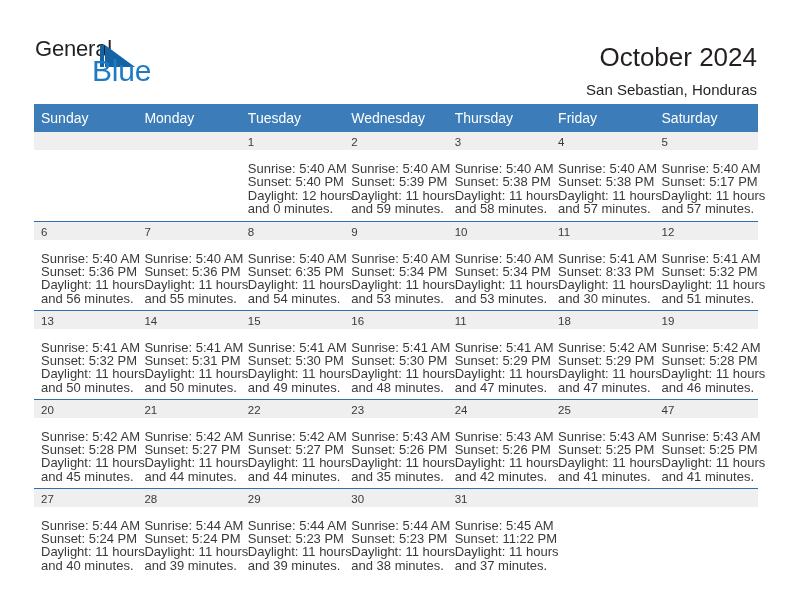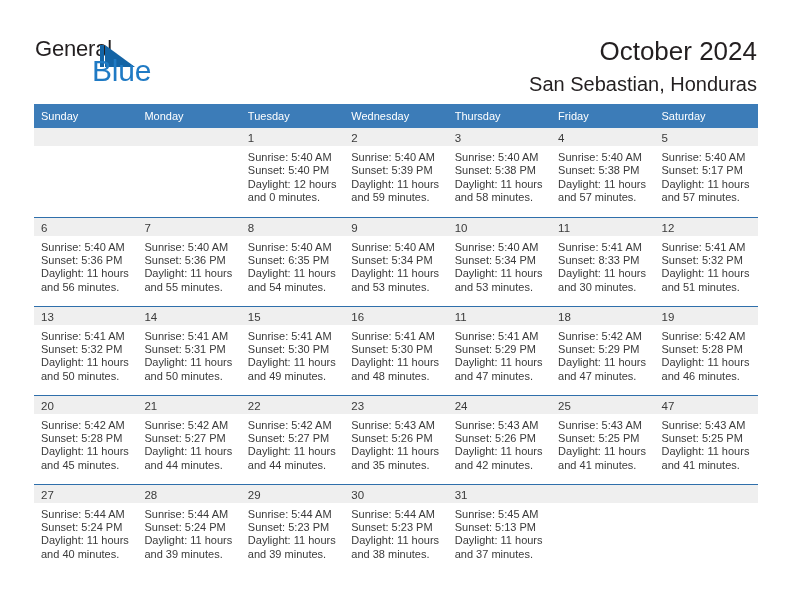--- a/index.html
+++ b/index.html
@@ -53,52 +53,52 @@
   .logo-tri {
     position: absolute;
     left: 70px; top: 9px;
     width: 0; height: 0;
     border-left: 30px solid #1464a5;
     border-top: 22px solid transparent;
   }
 
   .title-block {
     position: absolute;
-    right: 35px; top: 34px;
+    right: 35px; top: 40px;
     text-align: right;
   }
   .cal-title {
     font-size: 26px;
     color: #231f20;
     line-height: 34px;
     white-space: nowrap;
   }
   .cal-subtitle {
-    font-size: 20px;
+    font-size: 15px;
     color: #231f20;
     line-height: 22px;
     margin-top: 5px;
     white-space: nowrap;
   }
 
   
   .calendar {
     position: absolute;
     left: 34px; top: 104px;
     width: 724px;
   }
   .cal-table {
     width: 724px;
     border-collapse: collapse;
     table-layout: fixed;
   }
   .cal-table th {
     background: #3c7cb8;
     color: #ffffff;
-    font-size: 11px;
+    font-size: 14px;
     font-weight: normal;
     text-align: left;
     padding: 6px 0 6px 7px;
     height: 22px;
     border: none;
   }
   .cal-table td {
     vertical-align: top;
     padding: 0;
     border: none;
@@ -114,22 +114,22 @@
   .daynum {
     background: #efefef;
     height: 18px;
     font-size: 11.5px;
     color: #3a3a3a;
     padding: 2px 0 0 7px;
     line-height: 16px;
   }
   .daynum.empty { color: transparent; }
   .details {
-    padding: 5px 6px 0 7px;
-    font-size: 11px;
+    padding: 12px 6px 0 7px;
+    font-size: 13px;
     color: #3a3a3a;
     line-height: 13.4px;
   }
   .details div { white-space: nowrap; }
 </style>
 </head>
 <body>
 
 <div class="page">
 
@@ -512,21 +512,21 @@
                   <div>Daylight: 11 hours</div>
                   <div>and 38 minutes.</div>
                 </div>
               </div>
             </td>
             <td>
               <div class="cell">
                 <div class="daynum">31</div>
                 <div class="details">
                   <div>Sunrise: 5:45 AM</div>
-                  <div>Sunset: 5:13 PM</div>
+                  <div>Sunset: 11:22 PM</div>
                   <div>Daylight: 11 hours</div>
                   <div>and 37 minutes.</div>
                 </div>
               </div>
             </td>
             <td>
               <div class="cell">
                 <div class="daynum empty"></div>
                 <div class="details"></div>
               </div>

